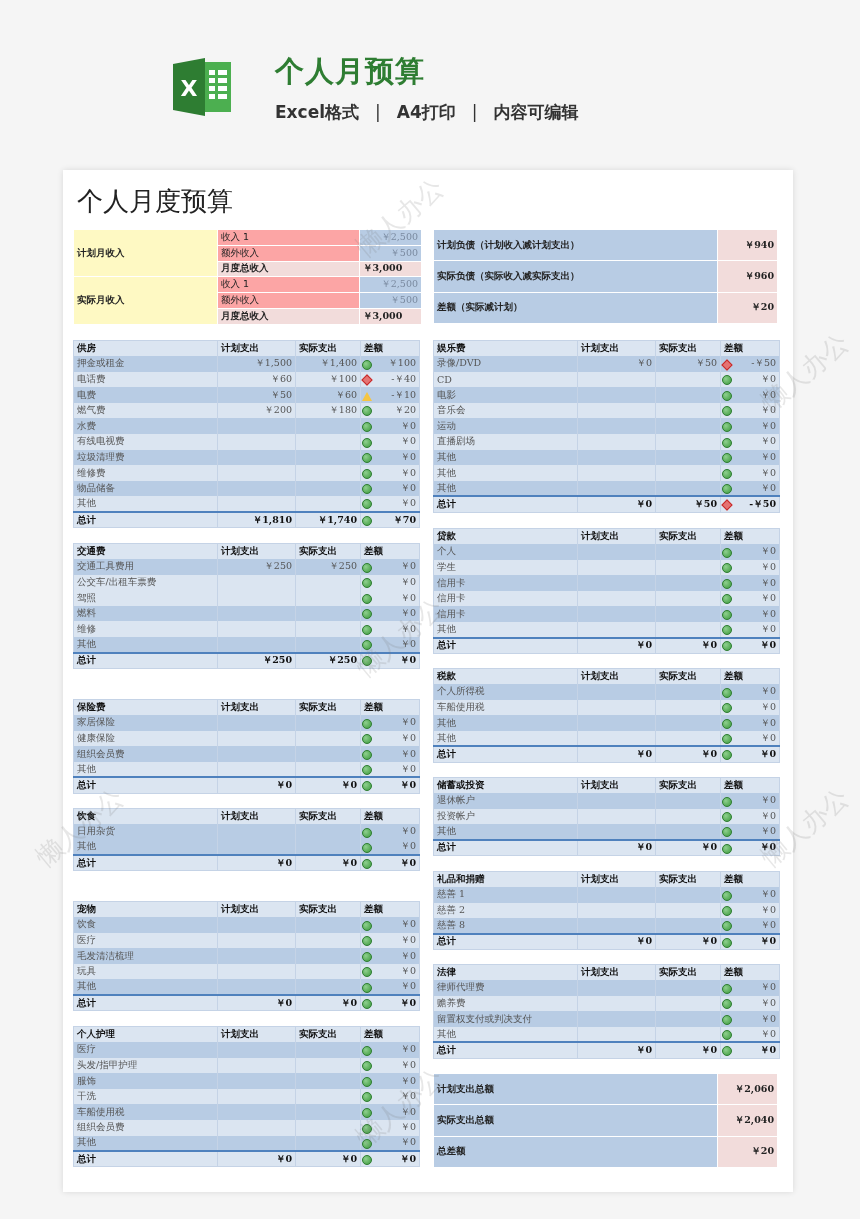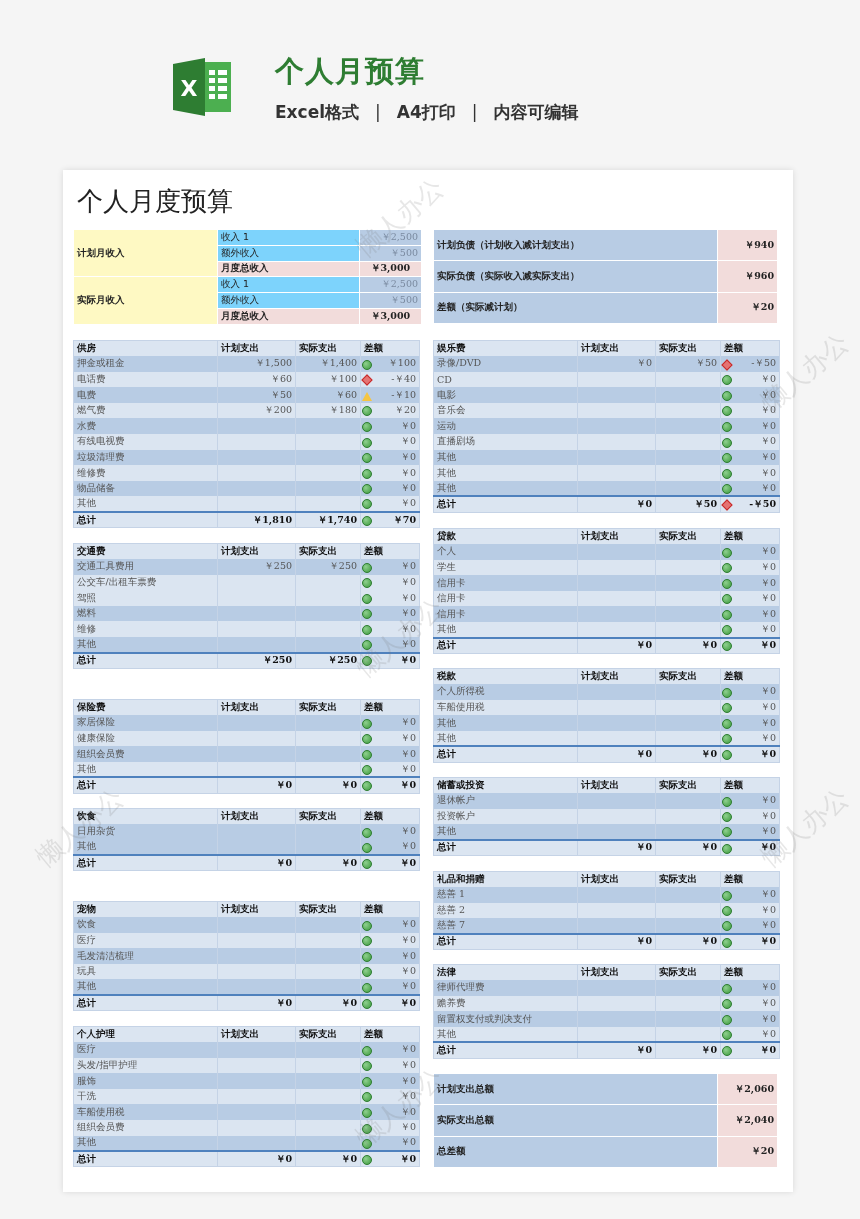--- a/index.html
+++ b/index.html
@@ -15,24 +15,24 @@
   .sheet { position: absolute; left: 63px; top: 170px; width: 730px; height: 1022px; background: #fff; box-shadow: 0 0 6px rgba(0,0,0,0.12); }
   .sheet-title { position: absolute; left: 14px; top: 14px; font-family: "DejaVu Serif", "Liberation Serif", serif; font-size: 26px; color: #222; }
 
   .wm { position: absolute; color: rgba(120,120,120,0.18); font-size: 26px; font-family: "DejaVu Serif", serif; transform: rotate(-40deg); white-space: nowrap; pointer-events: none; z-index: 5; }
 
   table { border-collapse: collapse; position: absolute; table-layout: fixed; font-size: 9.5px; }
   td { height: 15.6px; padding: 0 3px; border: 1px solid #fff; white-space: nowrap; overflow: hidden; }
 
   .inc td { height: 15.8px; }
   .inc .label { background: #fef9c3; font-weight: bold; color: #222; }
-  .inc .sub { background: #7dd3fc; color: #222; }
+  .inc .sub { background: #fca5a5; color: #222; }
   .inc .val { background: #b8cce4; text-align: right; color: #7a8aa0; font-family: "DejaVu Serif", serif; }
   .inc .tot-l { background: #f2dcdb; font-weight: bold; color: #222; }
-  .inc .tot-v { background: #f2dcdb; text-align: center; font-weight: bold; color: #222; font-family: "DejaVu Serif", serif; }
+  .inc .tot-v { background: #f2dcdb; text-align: left; font-weight: bold; color: #222; font-family: "DejaVu Serif", serif; }
 
   .sum td { height: 31.3px; }
   .sum .label { background: #b8cce4; font-weight: bold; color: #222; }
   .sum .val { background: #f2dcdb; text-align: right; font-weight: bold; color: #222; font-family: "DejaVu Serif", serif; }
 
   .cat { border: 1px solid #c5d3e6; }
   .cat td { border: none; border-right: 1px solid #c5d3e6; }
   .cat td.ic { border-right: none; padding: 0 1px; width: 14px; }
   .cat tr.hd td { background: #dbe5f1; font-weight: bold; color: #111; }
   .cat tr.r0 td { background: #b8cce4; }
@@ -795,21 +795,21 @@
       <td class="num">￥0</td>
     </tr>
           <tr class="r1">
       <td class="nm">慈善 2</td>
       <td class="num"></td>
       <td class="num"></td>
       <td class="ic"><span class="dot"></span></td>
       <td class="num">￥0</td>
     </tr>
           <tr class="r0 lastrow">
-      <td class="nm">慈善 7</td>
+      <td class="nm">慈善 8</td>
       <td class="num"></td>
       <td class="num"></td>
       <td class="ic"><span class="dot"></span></td>
       <td class="num">￥0</td>
     </tr>
           <tr class="tot">
       <td>总计</td>
       <td class="num">￥0</td>
       <td class="num">￥0</td>
       <td class="ic"><span class="dot"></span></td>

